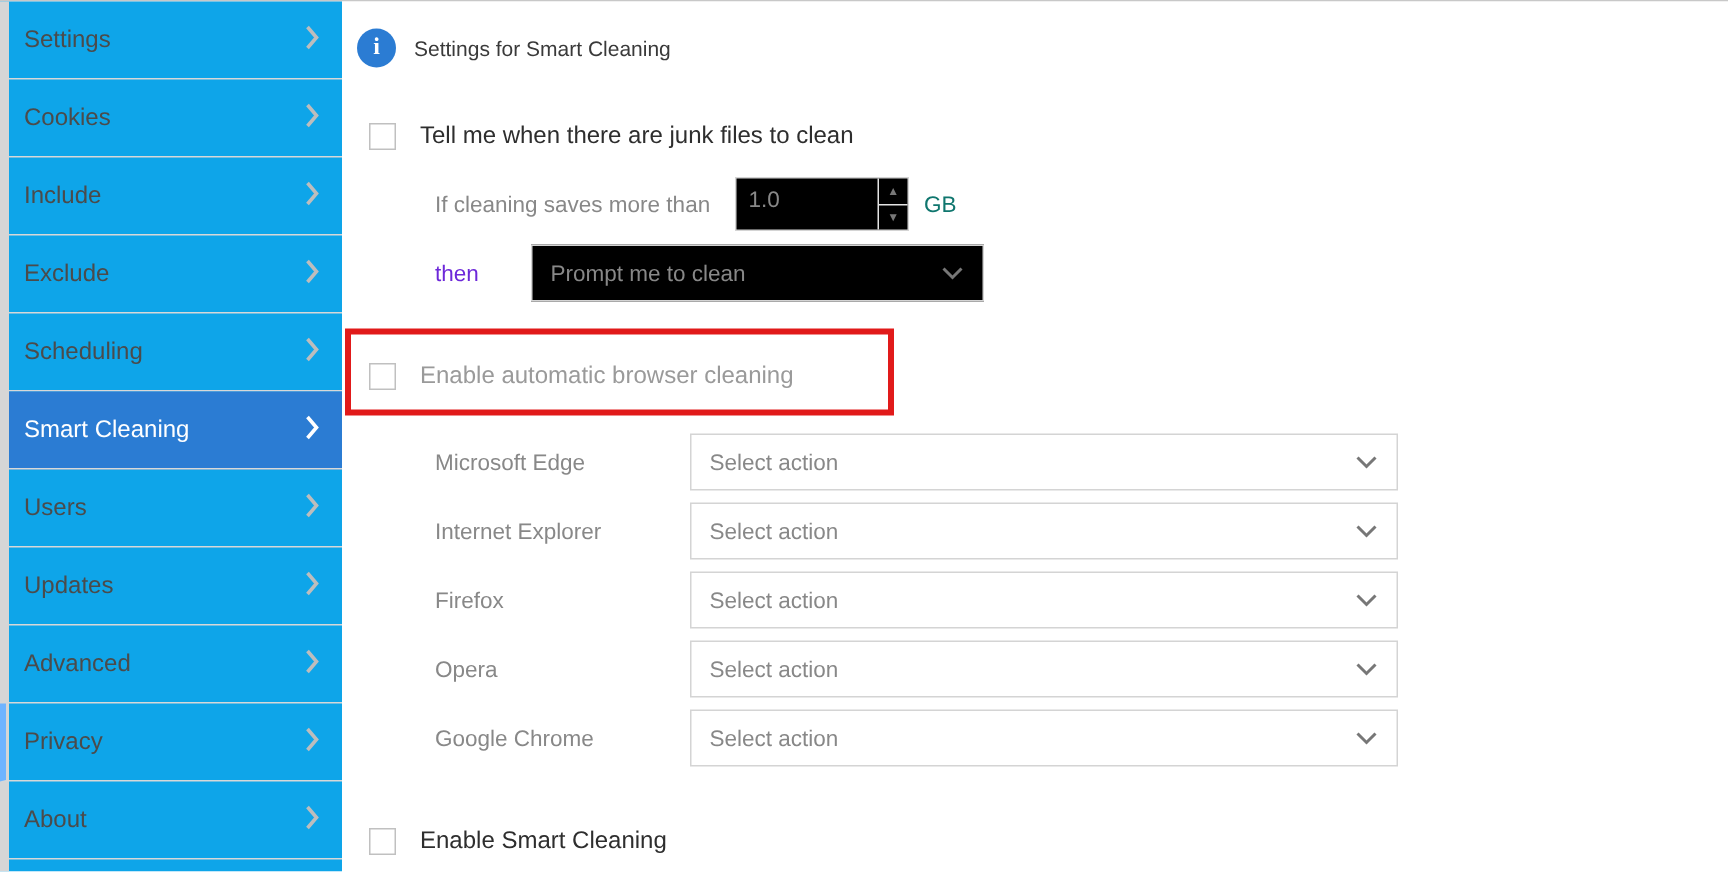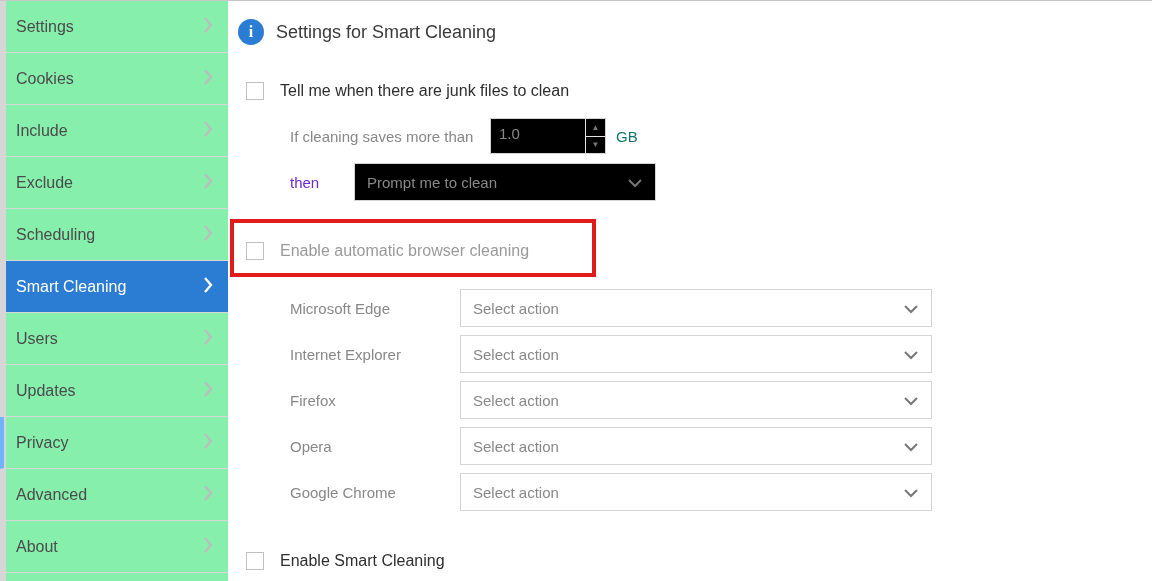--- a/index.html
+++ b/index.html
@@ -14,21 +14,21 @@
   }
   .app {
     display: flex;
     width: 1152px;
     height: 581px;
     border-top: 1px solid #c8c8c8;
   }
   
   .sidebar {
     width: 228px;
-    background: #86efac;
+    background: #0ea5e9;
     display: flex;
     flex-direction: column;
     border-left: 6px solid #d6d6d6;
   }
   .side-item {
     height: 52px;
     display: flex;
     align-items: center;
     padding: 0 14px 0 10px;
     border-bottom: 1px solid #d8d8d8;
@@ -68,21 +68,21 @@
     border-radius: 50%;
     background: #2b7cd3;
     color: #fff;
     display: flex; align-items: center; justify-content: center;
     font-weight: bold;
     font-family: Georgia, serif;
     font-size: 16px;
     flex-shrink: 0;
   }
   .title {
-    font-size: 18px;
+    font-size: 14px;
     color: #3a3a3a;
   }
   .section {
     padding-left: 14px;
   }
   .row {
     display: flex;
     align-items: center;
     min-height: 44px;
   }
@@ -231,28 +231,28 @@
       <span class="chev"><svg class="chev-svg" viewBox="0 0 12 18">
             <path d="M3 2 L9 9 L3 16" stroke="currentColor" stroke-width="2.4" fill="none"></path>
           </svg></span>
     </div>
     <div class="side-item">
       <span class="lbl">Updates</span>
       <span class="chev"><svg class="chev-svg" viewBox="0 0 12 18">
             <path d="M3 2 L9 9 L3 16" stroke="currentColor" stroke-width="2.4" fill="none"></path>
           </svg></span>
     </div>
+    <div class="side-item">
+      <span class="lbl">Advanced</span>
+      <span class="chev"><svg class="chev-svg" viewBox="0 0 12 18">
+            <path d="M3 2 L9 9 L3 16" stroke="currentColor" stroke-width="2.4" fill="none"></path>
+          </svg></span>
+    </div>
     <div class="side-item privacy">
       <span class="lbl">Privacy</span>
-      <span class="chev"><svg class="chev-svg" viewBox="0 0 12 18">
-            <path d="M3 2 L9 9 L3 16" stroke="currentColor" stroke-width="2.4" fill="none"></path>
-          </svg></span>
-    </div>
-    <div class="side-item">
-      <span class="lbl">Advanced</span>
       <span class="chev"><svg class="chev-svg" viewBox="0 0 12 18">
             <path d="M3 2 L9 9 L3 16" stroke="currentColor" stroke-width="2.4" fill="none"></path>
           </svg></span>
     </div>
     <div class="side-item">
       <span class="lbl">About</span>
       <span class="chev"><svg class="chev-svg" viewBox="0 0 12 18">
             <path d="M3 2 L9 9 L3 16" stroke="currentColor" stroke-width="2.4" fill="none"></path>
           </svg></span>
     </div>

